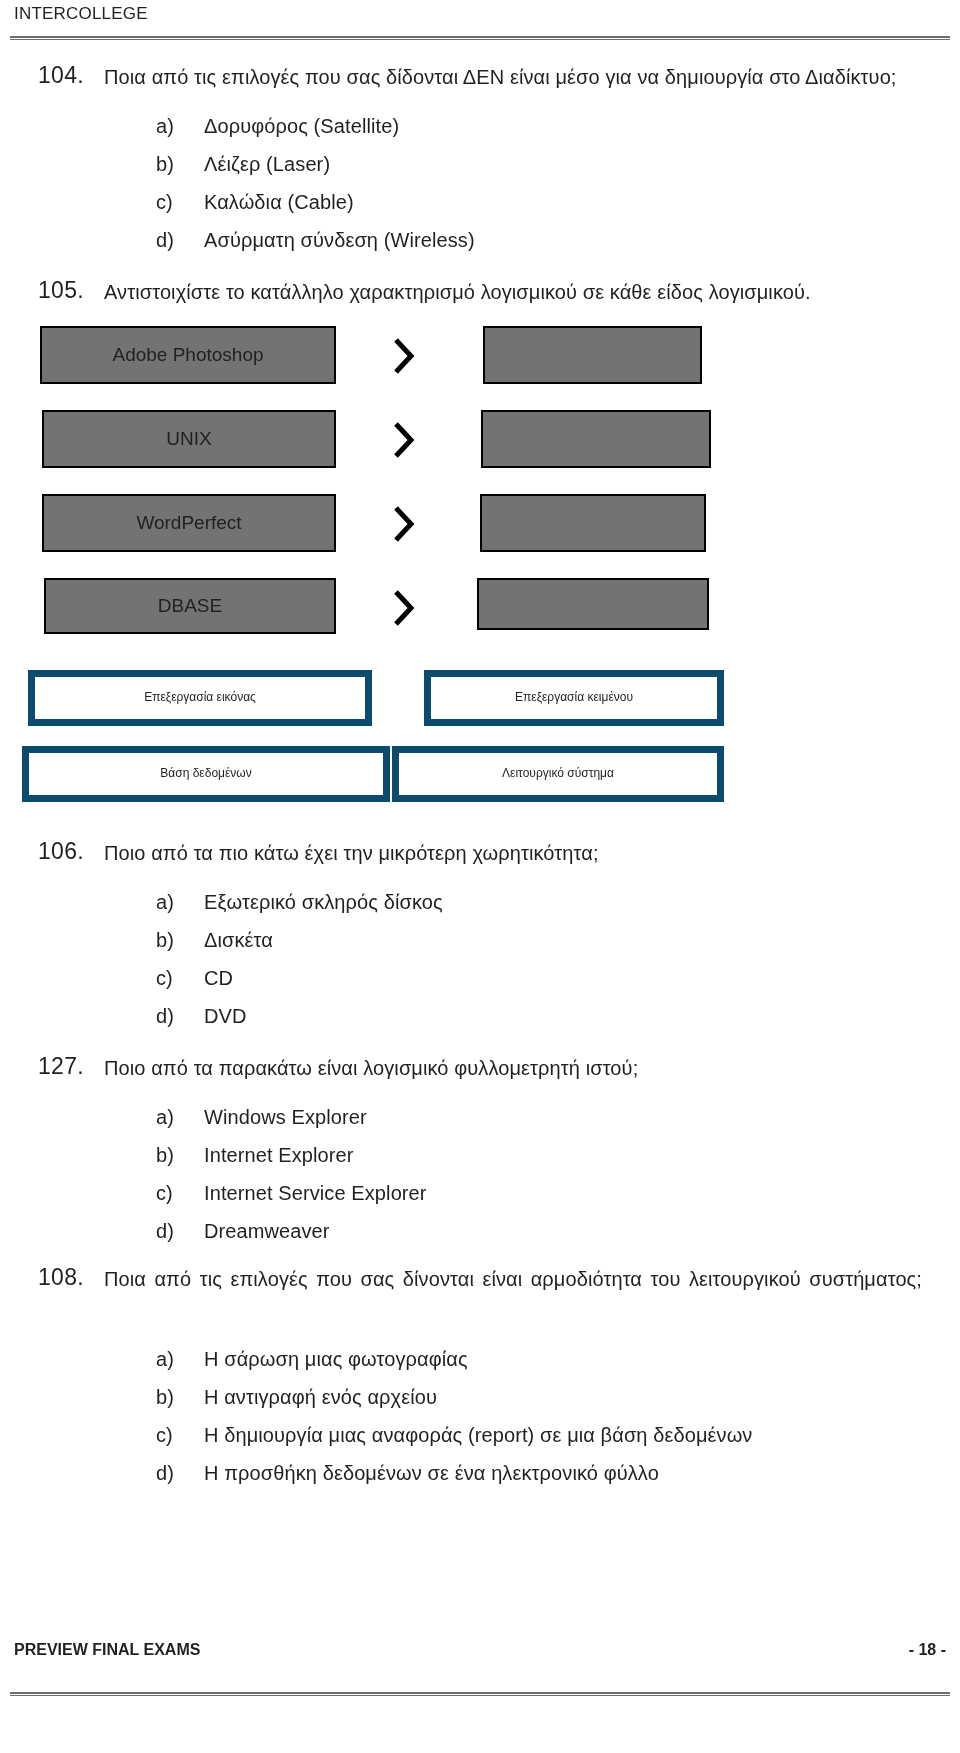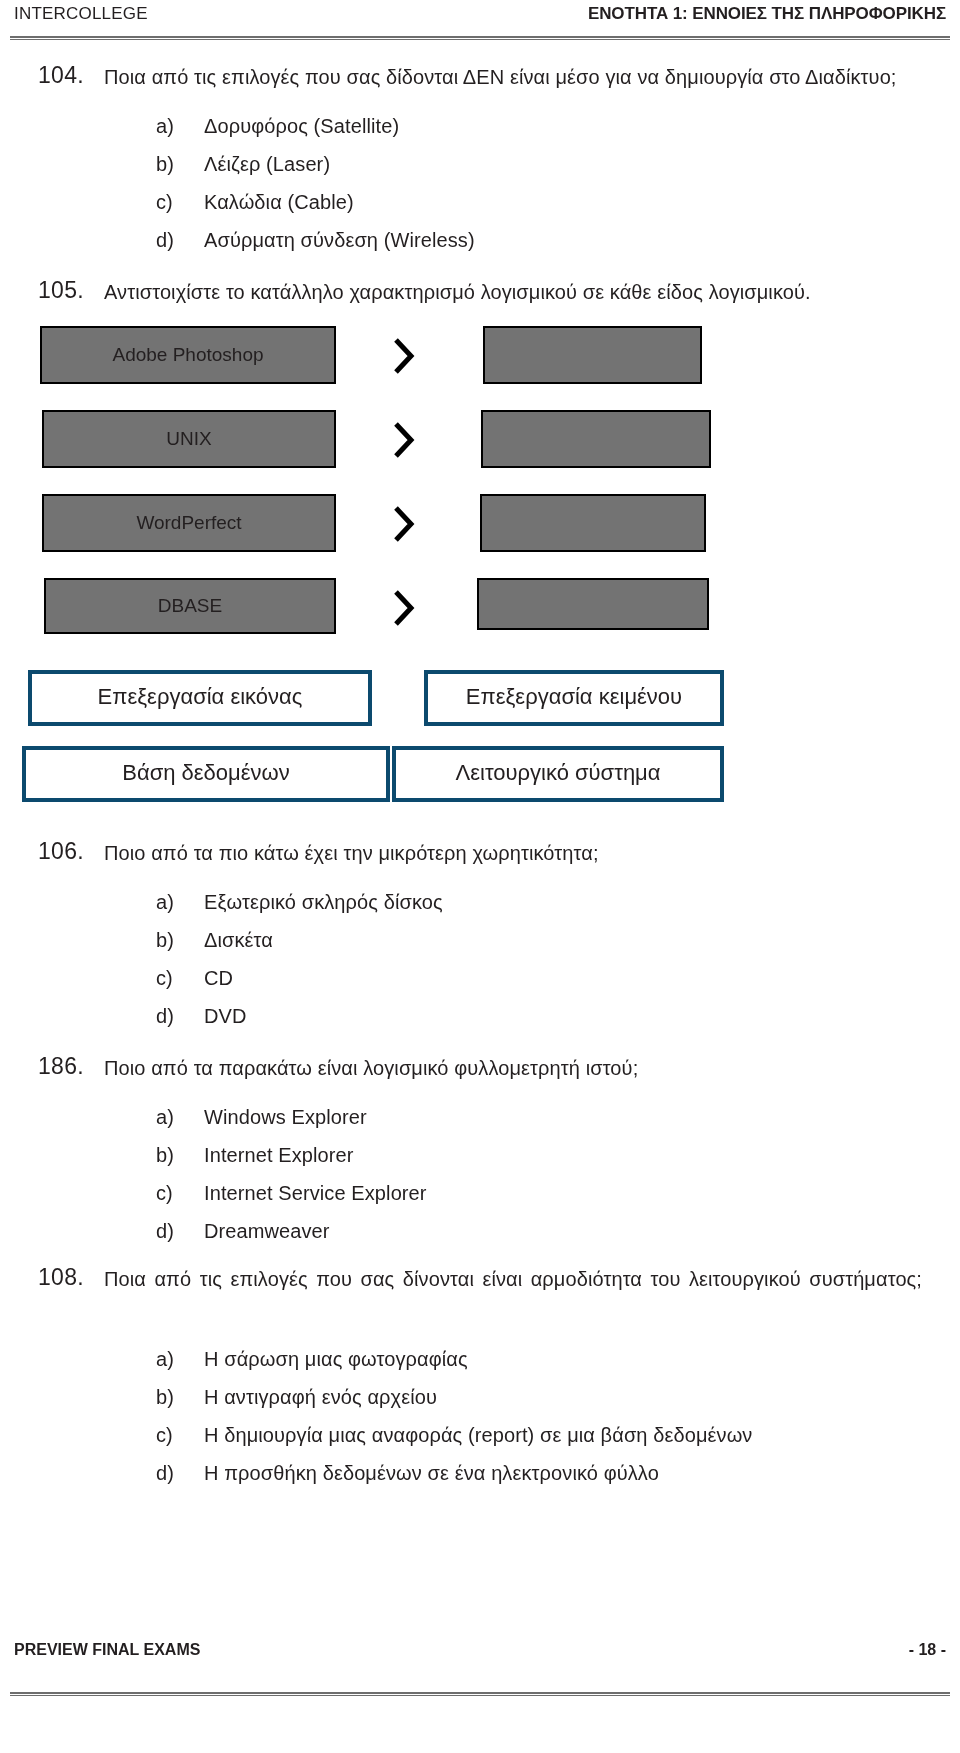--- a/index.html
+++ b/index.html
@@ -163,39 +163,38 @@
     height: 44px;
   }
   .m-chev svg { display: block; }
 
   .bank-row {
     position: relative;
     height: 76px;
   }
   .bank-box {
     position: absolute;
-    border: 4px solid #0c4a6e;
+    border: 7px solid #0c4a6e;
     background: #fff;
     display: flex;
     align-items: center;
     justify-content: center;
-    font-size: 22px;
+    font-size: 12px;
     color: #231f20;
     height: 56px;
     padding-bottom: 2px;
   }
 </style>
 </head>
 <body>
 
 <div class="page">
 
   <div class="header">
     <div class="header-left">INTERCOLLEGE</div>
-    <div class="header-right">ΕΝΟΤΗΤΑ 1: ΕΝΝΟΙΕΣ ΤΗΣ ΠΛΗΡΟΦΟΡΙΚΗΣ</div>
   </div>
   <div class="rule-double rule-header"></div>
 
   <div class="content">
 
     <div class="question">
       <div class="q-num">104.</div>
       <div class="q-text">Ποια από τις επιλογές που σας δίδονται ΔΕΝ είναι μέσο για να δημιουργία στο Διαδίκτυο;</div>
       <div class="options">
         <div class="option">
@@ -292,21 +291,21 @@
           <span>CD</span>
         </div>
         <div class="option">
           <span class="opt-letter">d)</span>
           <span>DVD</span>
         </div>
       </div>
     </div>
 
     <div class="question" style="margin-top:18px;">
-      <div class="q-num">186.</div>
+      <div class="q-num">127.</div>
       <div class="q-text">Ποιο από τα παρακάτω είναι λογισμικό φυλλομετρητή ιστού;</div>
       <div class="options">
         <div class="option">
           <span class="opt-letter">a)</span>
           <span>Windows Explorer</span>
         </div>
         <div class="option">
           <span class="opt-letter">b)</span>
           <span>Internet Explorer</span>
         </div>

